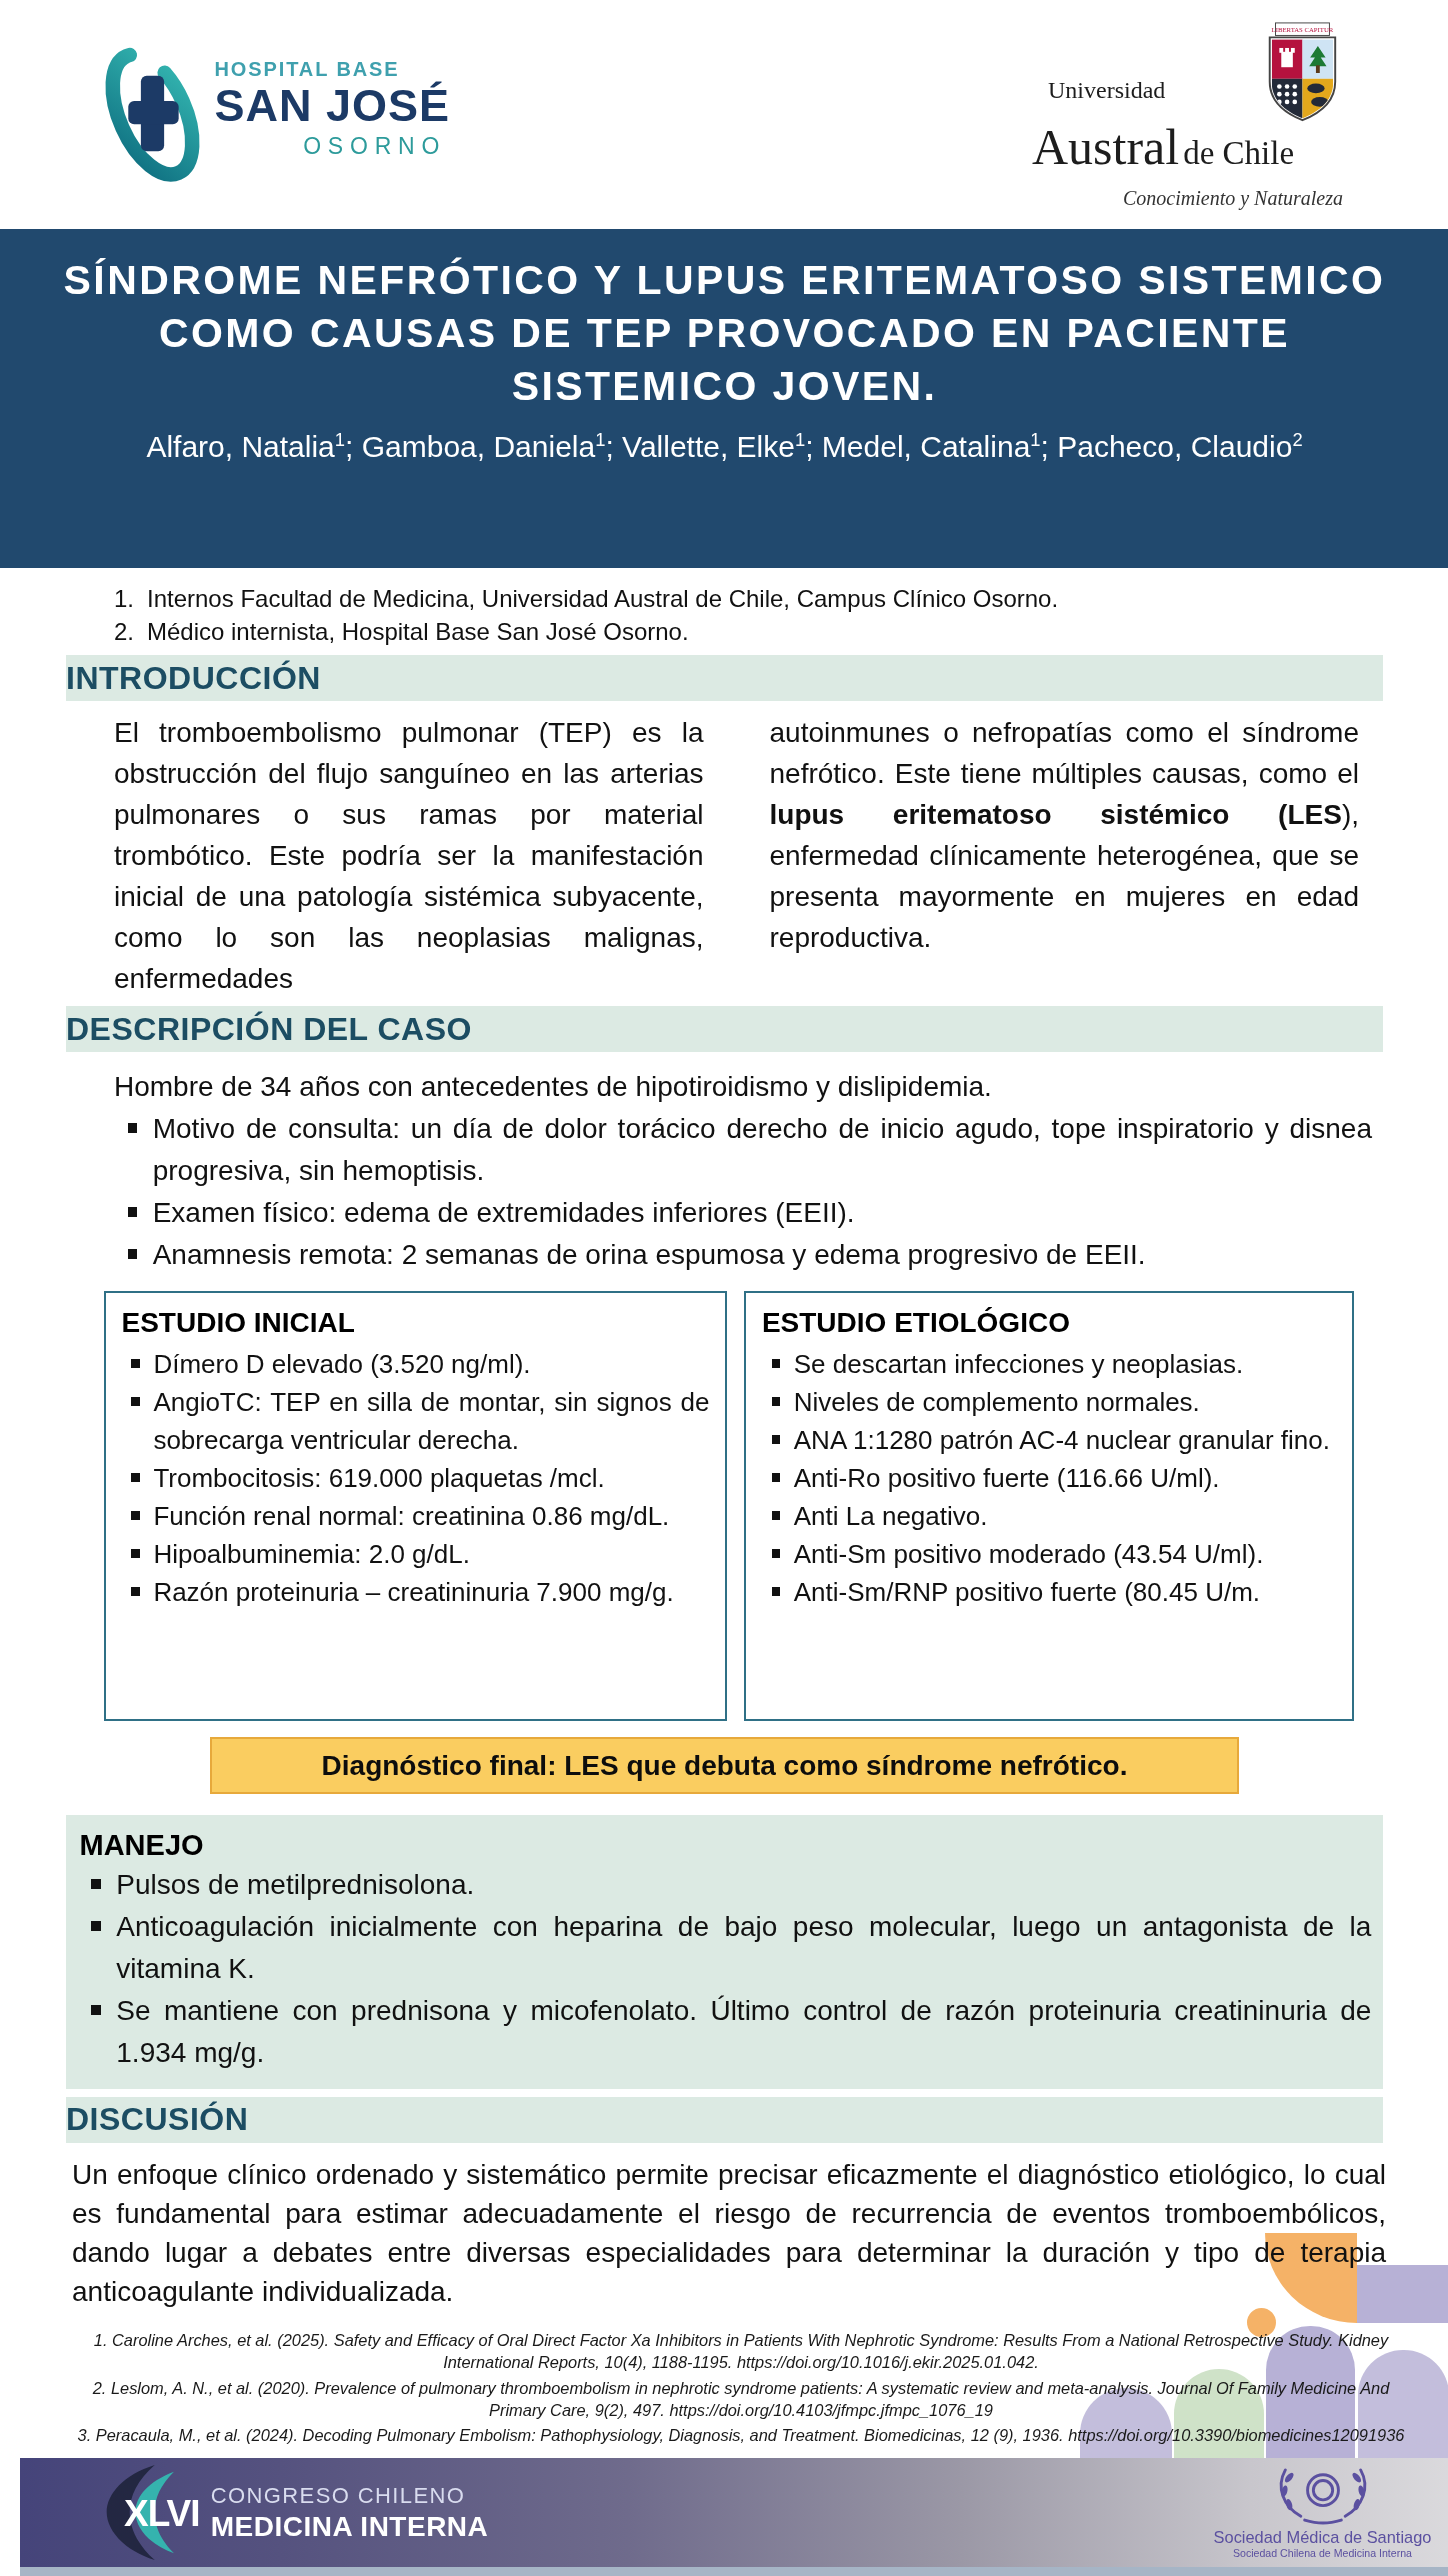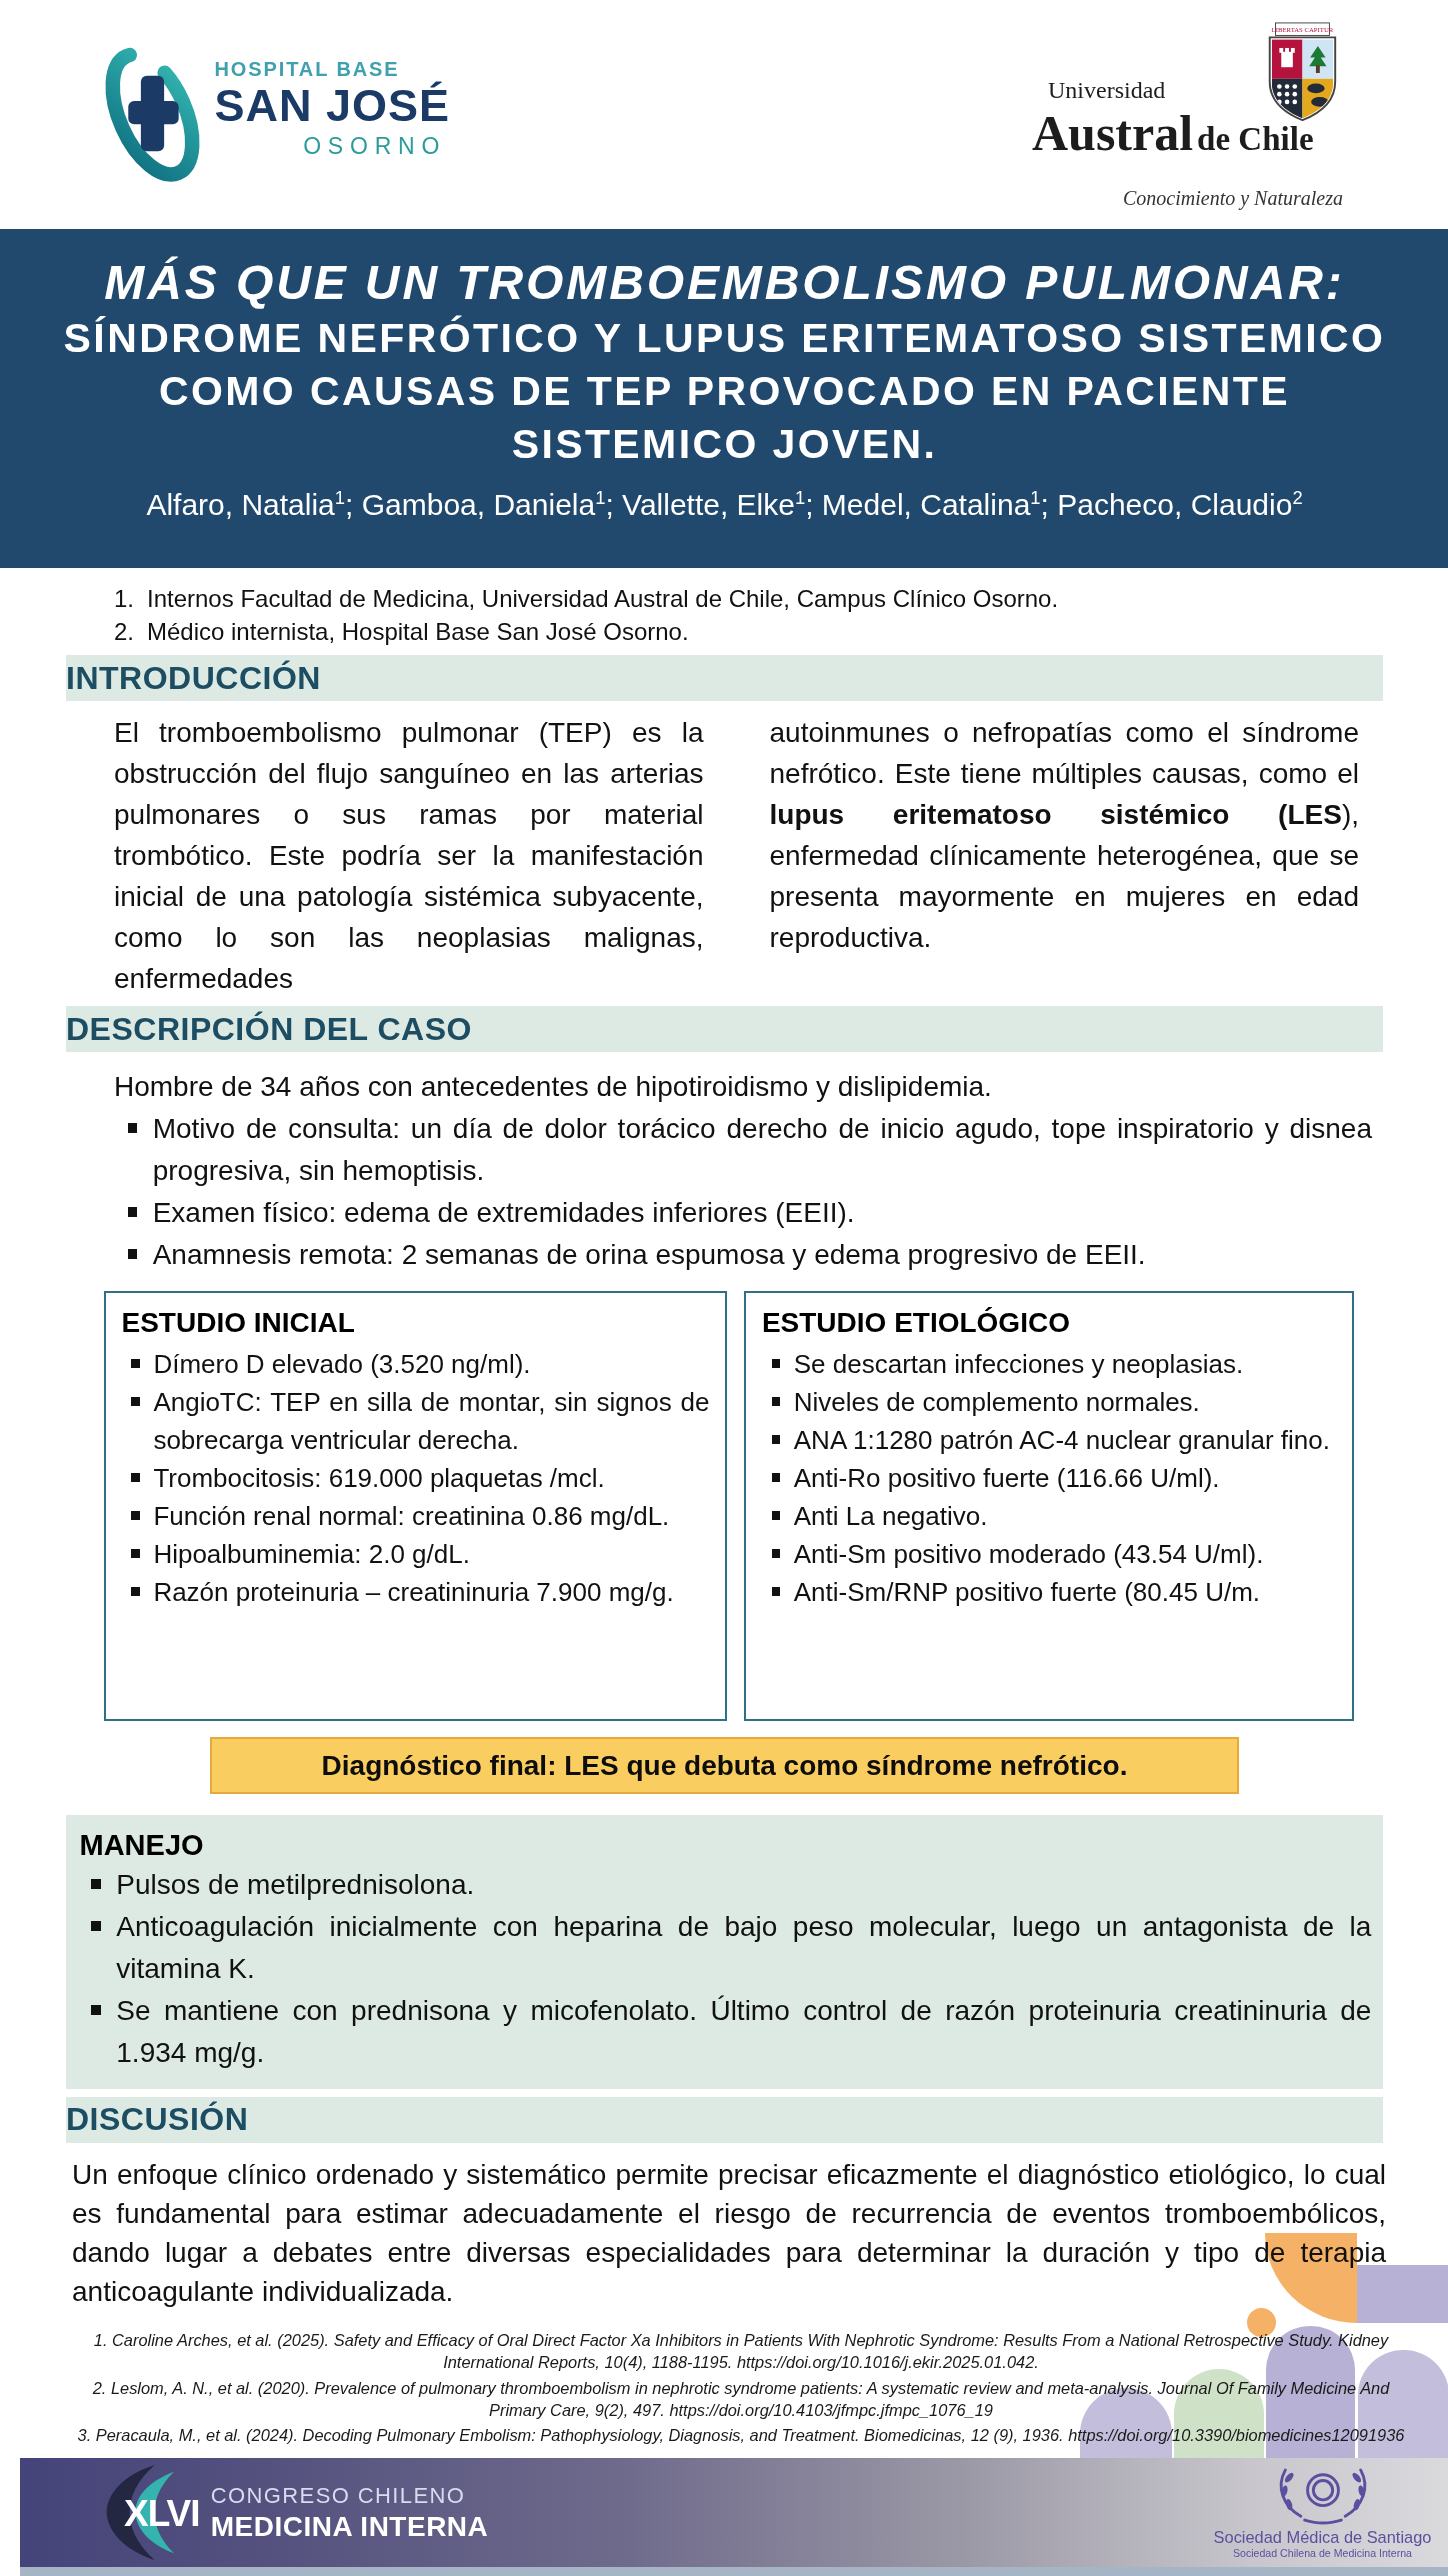--- a/index.html
+++ b/index.html
@@ -10,21 +10,21 @@
   
   .header{position:relative;height:229px;background:#fff;}
   .hosp-logo{position:absolute;left:104px;top:37px;display:flex;}
   .swoosh{width:97px;height:155px;}
   .hosp-text{margin-left:13.5px;padding-top:21px;}
   .ht1{color:#3fa0ae;font-size:20px;font-weight:bold;letter-spacing:1.9px;}
   .ht2{color:#1c3a66;font-size:45px;font-weight:800;letter-spacing:1px;line-height:50px;}
   .ht3{color:#2d9b9b;font-size:23px;letter-spacing:6.8px;text-align:right;padding-right:3.9px;margin-top:1.9px;}
   .uach{position:absolute;left:1005px;top:21px;width:338px;height:193px;font-family:"Liberation Serif",serif;color:#1d1d1d;}
   .uach .u1{position:absolute;left:43px;top:56px;font-size:24px;}
-  .uach .u2{position:absolute;left:27px;top:83px;font-weight:bold;}
+  .uach .u2{position:absolute;left:27px;top:97px;}
   .uach .u2 .big{font-size:50px;}
   .uach .u2 .small{font-size:33px;}
   .uach .crest{position:absolute;right:0;top:0;}
   .uach .tagline{position:absolute;right:0;top:166px;font-style:italic;font-size:20px;color:#333;}
 
   
   .title-band{background:#21496e;color:#fff;text-align:center;height:339px;box-sizing:border-box;padding:25px 29px 0;}
   .t1{font-size:48px;font-weight:bold;font-style:italic;letter-spacing:2.9px;line-height:58px;}
   .t2{font-size:41px;font-weight:bold;letter-spacing:2.4px;line-height:53px;}
   .authors{font-size:30px;margin-top:15.5px;font-weight:400;}
@@ -164,21 +164,20 @@
             <ellipse cx="62" cy="84" rx="9" ry="5" fill="#232a38"></ellipse>
           </g>
         </svg>
         <div class="u1">Universidad</div>
         <div class="u2"><span class="big">Austral</span> <span class="small">de Chile</span></div>
         <div class="tagline">Conocimiento y Naturaleza</div>
       </div>
     </div>
 
     <div class="title-band">
-      <div class="t1">MÁS QUE UN TROMBOEMBOLISMO PULMONAR:</div>
       <div class="t2">SÍNDROME NEFRÓTICO Y LUPUS ERITEMATOSO SISTEMICO</div>
       <div class="t2">COMO CAUSAS DE TEP PROVOCADO EN PACIENTE</div>
       <div class="t2">SISTEMICO JOVEN.</div>
       <div class="authors"><span>Alfaro, Natalia</span><sup>1</sup><span>; Gamboa, Daniela</span><sup>1</sup><span>; Vallette, Elke</span><sup>1</sup><span>; Medel, Catalina</span><sup>1</sup><span>; Pacheco, Claudio</span><sup>2</sup></div>
     </div>
 
     <div class="affil">
       <div class="affil-row">
         <span class="affil-num">1.</span>
         <span class="affil-text">Internos Facultad de Medicina, Universidad Austral de Chile, Campus Clínico Osorno.</span>

